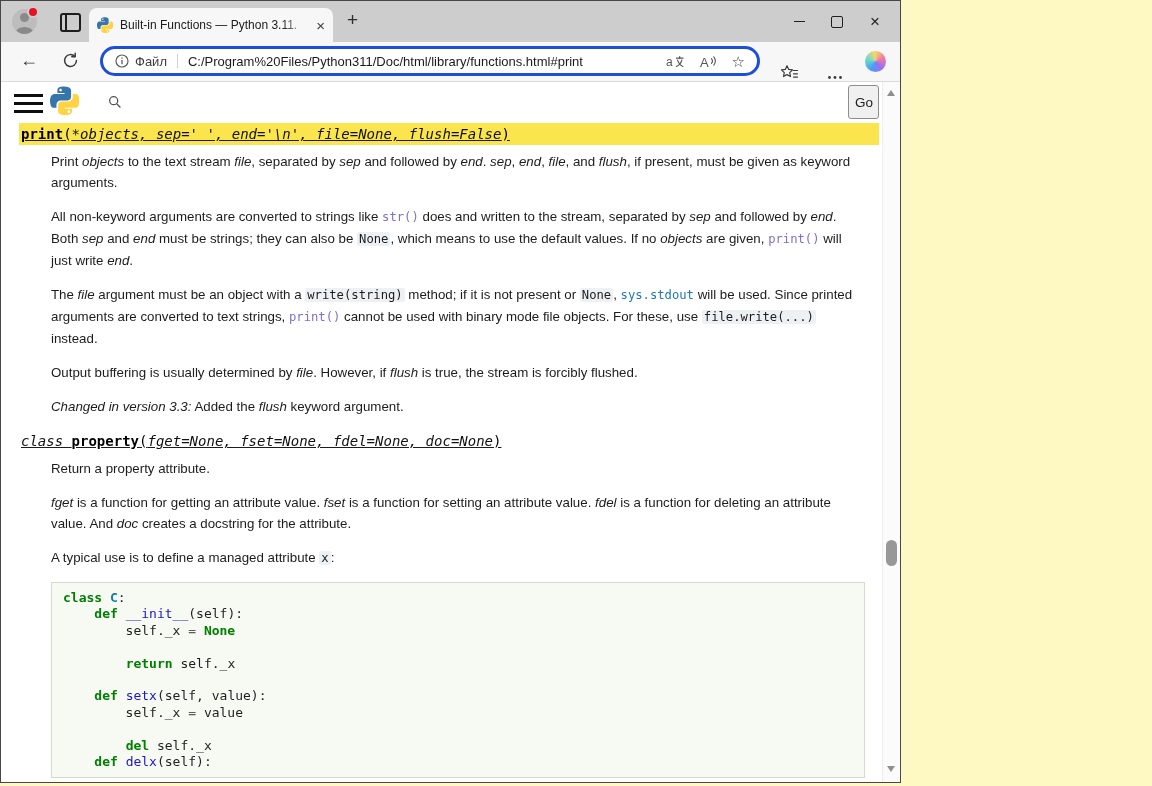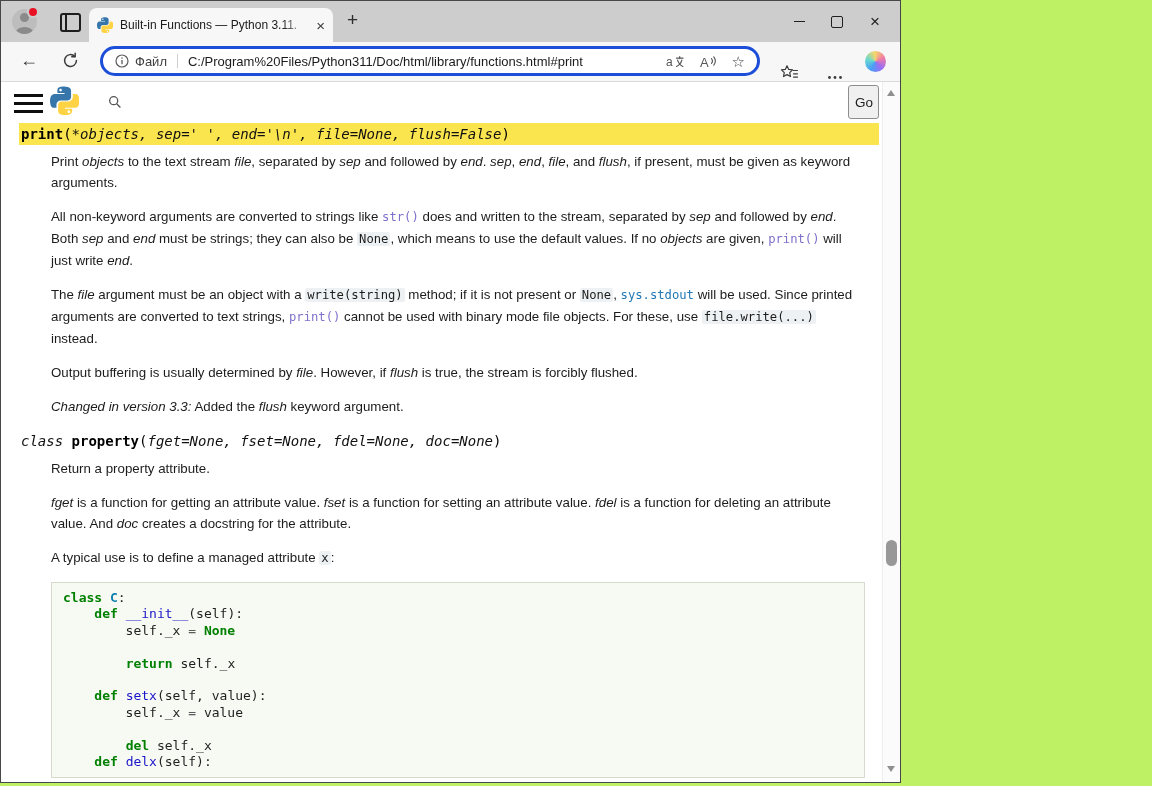--- a/index.html
+++ b/index.html
@@ -1,16 +1,16 @@
 <!DOCTYPE html>
 <html><head>
 <meta charset="utf-8">
 <style>
   html,body{margin:0;padding:0;background:#fff;}
-  .screen{position:relative;width:1152px;height:786px;background:#bef264;overflow:hidden;
+  .screen{position:relative;width:1152px;height:786px;background:#fef9c3;overflow:hidden;
           font-family:"Liberation Sans",sans-serif;}
   .window{position:absolute;left:0;top:0;width:901px;height:783px;border:1px solid #474747;
           box-sizing:border-box;background:#f7f7f8;overflow:hidden;}
 
   
   .tabstrip{position:absolute;left:0;top:0;right:0;height:41px;background:#cdcdcd;}
   .avatar{position:absolute;left:11px;top:8px;width:25px;height:25px;}
   .avatar-circle{width:25px;height:25px;border-radius:50%;background:#bdbdbd;overflow:hidden;position:relative;}
   .avatar-head{position:absolute;left:8px;top:4px;width:9px;height:9px;border-radius:50%;background:#8a8a8a;}
   .avatar-body{position:absolute;left:4px;bottom:-4px;width:17px;height:11px;border-radius:50%;background:#8a8a8a;}
@@ -58,21 +58,21 @@
         font-family:"Liberation Sans",sans-serif;color:#222;outline:none;background:#fff;}
   .search-input::placeholder{color:#757575;opacity:1;}
   .magnifier{position:absolute;left:107px;top:13px;pointer-events:none;}
   .go-btn{position:absolute;left:847px;top:3px;width:31px;height:34px;background:#f0f0f0;
         border:1px solid #8d8d8d;border-radius:3px;font-size:13.5px;color:#1c1c1c;
         font-family:"Liberation Sans",sans-serif;}
 
   .doc{position:absolute;top:40px;left:0;right:17px;bottom:0;overflow:hidden;
        font-size:13.3px;color:#1c1c1c;}
   .sig{font-family:"DejaVu Sans Mono","Liberation Mono",monospace;font-size:14px;
-       padding:3px 2px;margin:0 4px 0 18px;white-space:nowrap;overflow:hidden;}
+       padding:3px 2px;margin:0 4px 0 18px;white-space:nowrap;overflow:hidden;text-decoration:underline;}
   .sig.highlight{background:#fbe54e;margin-top:1px;}
   .seg-sig-name{font-weight:bold;color:#000;}
   .seg-sig-prefix{font-style:italic;color:#111;}
   .seg-sig-param{font-style:italic;color:#111;}
   .seg-sig-paren{color:#000;}
   dd{margin:0 4px 13px 50px;line-height:21px;}
   .doc p{margin:6px 0 13px 0;max-width:814px;}
   .doc p + p{margin-top:13px;}
   .seg-plain{color:#1c1c1c;}
   .seg-em{font-style:italic;}

